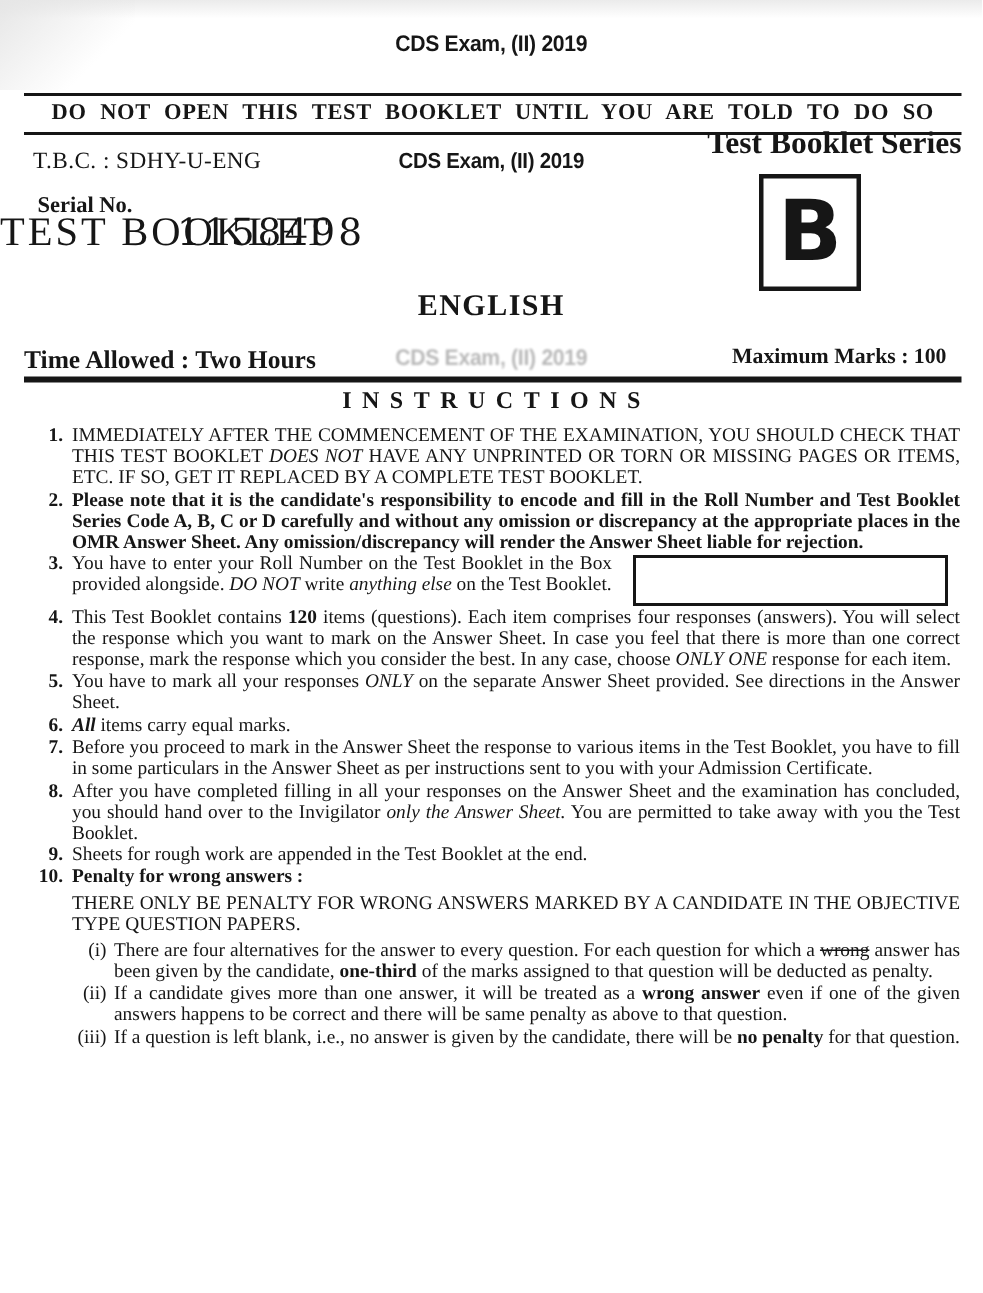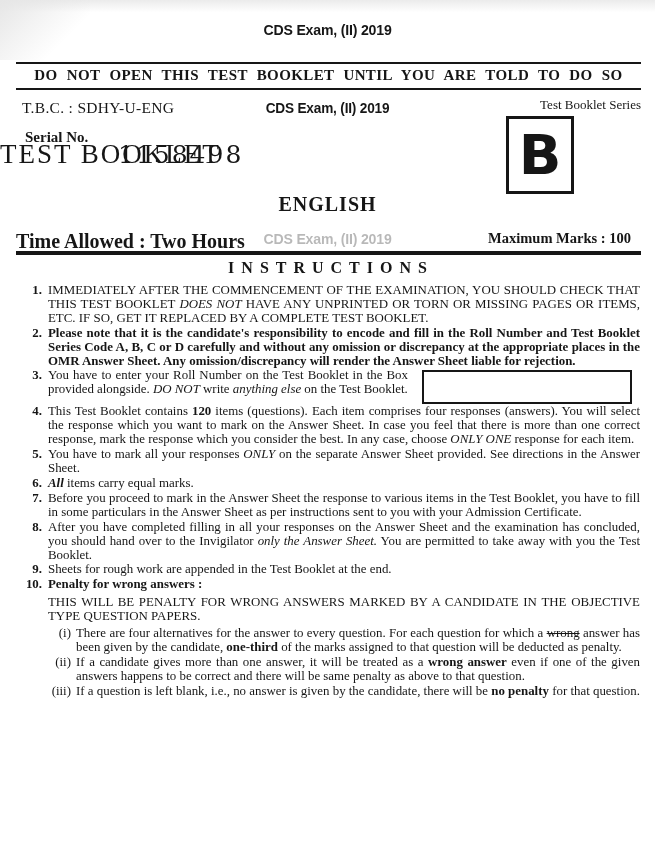--- a/index.html
+++ b/index.html
@@ -22,32 +22,32 @@
 
   
   .banner{position:absolute;left:16px;right:14px;border-top:2.5px solid var(--ink);
         border-bottom:2.5px solid var(--ink);padding:3px 0 4px;text-align:center;
         font-weight:bold;font-size:15px;word-spacing:5px;letter-spacing:.4px;}
   .banner-top{top:62px;}
   .banner-bottom{top:788px;border-top-width:3px;border-bottom-width:3px;}
 
   
   .tbc{position:absolute;left:22px;top:99px;font-weight:normal;font-size:15.5px;letter-spacing:.3px;}
-  .series-label{position:absolute;right:14px;top:97px;font-weight:normal;font-size:13px;}
+  .series-label{position:absolute;right:14px;top:83px;font-weight:bold;font-size:21px;}
   .serial-label{position:absolute;left:25px;top:129px;font-weight:bold;font-size:15px;}
   .serial-number{position:absolute;left:118px;top:140px;font-family:"DejaVu Serif",serif;
         font-size:25px;letter-spacing:2px;}
   .booklet-title{position:absolute;left:0;right:0;top:139px;text-align:left;
         font-size:27px;letter-spacing:2px;}
   .series-box{position:absolute;left:506px;top:116px;width:62px;height:72px;
         border:3.5px solid var(--ink);display:flex;align-items:center;justify-content:center;}
   .series-letter{font-family:"DejaVu Sans",sans-serif;font-weight:bold;font-size:56px;line-height:1;}
   .subject{position:absolute;left:0;right:0;top:193px;text-align:center;
         font-weight:bold;font-size:20px;letter-spacing:1px;}
-  .time-allowed{position:absolute;left:16px;top:230px;font-weight:bold;font-size:20px;}
+  .time-allowed{position:absolute;left:16px;top:230px;font-weight:bold;font-size:17px;}
   .max-marks{position:absolute;right:24px;top:230px;font-weight:bold;font-size:14.5px;}
   .rule-thick{position:absolute;left:16px;right:14px;top:251px;height:3.5px;background:var(--ink);}
   .ins-heading{position:absolute;left:0;right:0;top:259px;text-align:center;
         font-weight:bold;font-size:16px;letter-spacing:7px;text-indent:7px;}
 
   
   .ins{position:absolute;left:16px;right:15px;top:284px;font-size:12.9px;line-height:13.9px;}
   .item{display:flex;margin-bottom:1px;}
   .item .num{flex:0 0 26px;text-align:right;margin-right:6px;font-weight:bold;}
   .item .txt{flex:1;text-align:justify;}
@@ -146,21 +146,21 @@
       <span class="num">9.</span>
       <div class="txt"><span>Sheets for rough work are appended in the Test Booklet at the end.</span></div>
     </div>
 
     <div class="item">
       <span class="num">10.</span>
       <div class="txt i10-heading">Penalty for wrong answers :</div>
     </div>
 
     <div class="i10-body">
-      <div class="i10-para"><span>THIS WILL BE PENALTY FOR WRONG ANSWERS MARKED BY A CANDIDATE IN THE OBJECTIVE TYPE QUESTION PAPERS.</span></div>
+      <div class="i10-para"><span>THERE ONLY BE PENALTY FOR WRONG ANSWERS MARKED BY A CANDIDATE IN THE OBJECTIVE TYPE QUESTION PAPERS.</span></div>
 
       <div class="sub">
         <span class="snum">(i)</span>
         <div class="txt"><span>There are four alternatives for the answer to every question. For each question for which a </span><span class="st-x">wrong</span><span> answer has been given by the candidate, </span><span class="st-b">one-third</span><span> of the marks assigned to that question will be deducted as penalty.</span></div>
       </div>
 
       <div class="sub">
         <span class="snum">(ii)</span>
         <div class="txt"><span>If a candidate gives more than one answer, it will be treated as a </span><span class="st-b">wrong answer</span><span> even if one of the given answers happens to be correct and there will be same penalty as above to that question.</span></div>
       </div>

